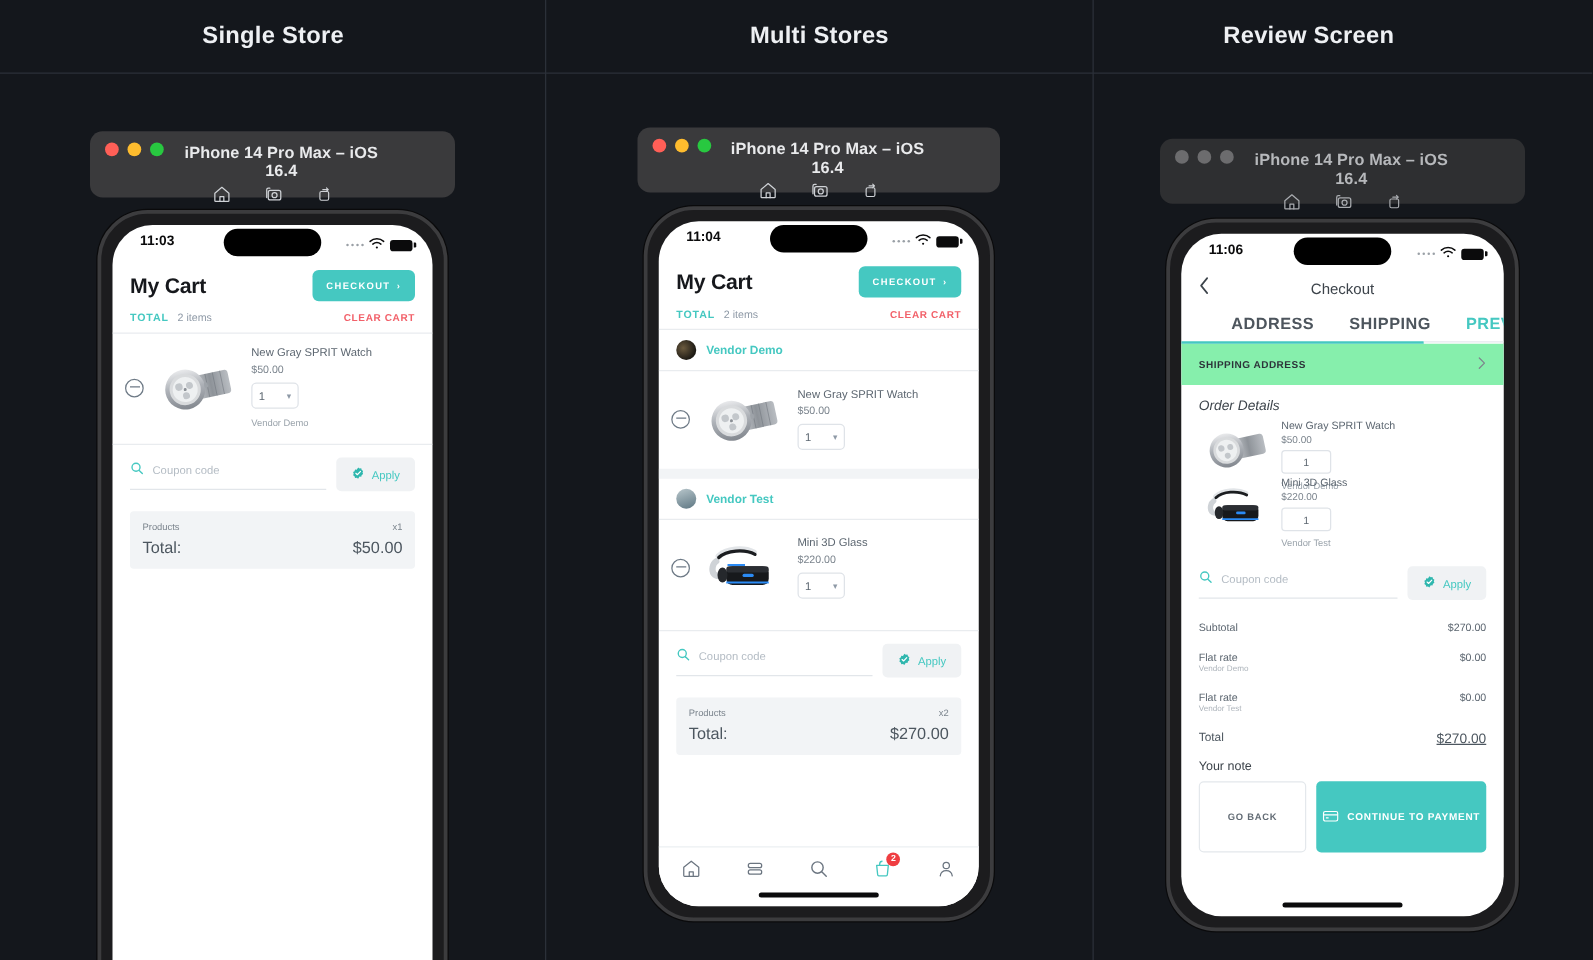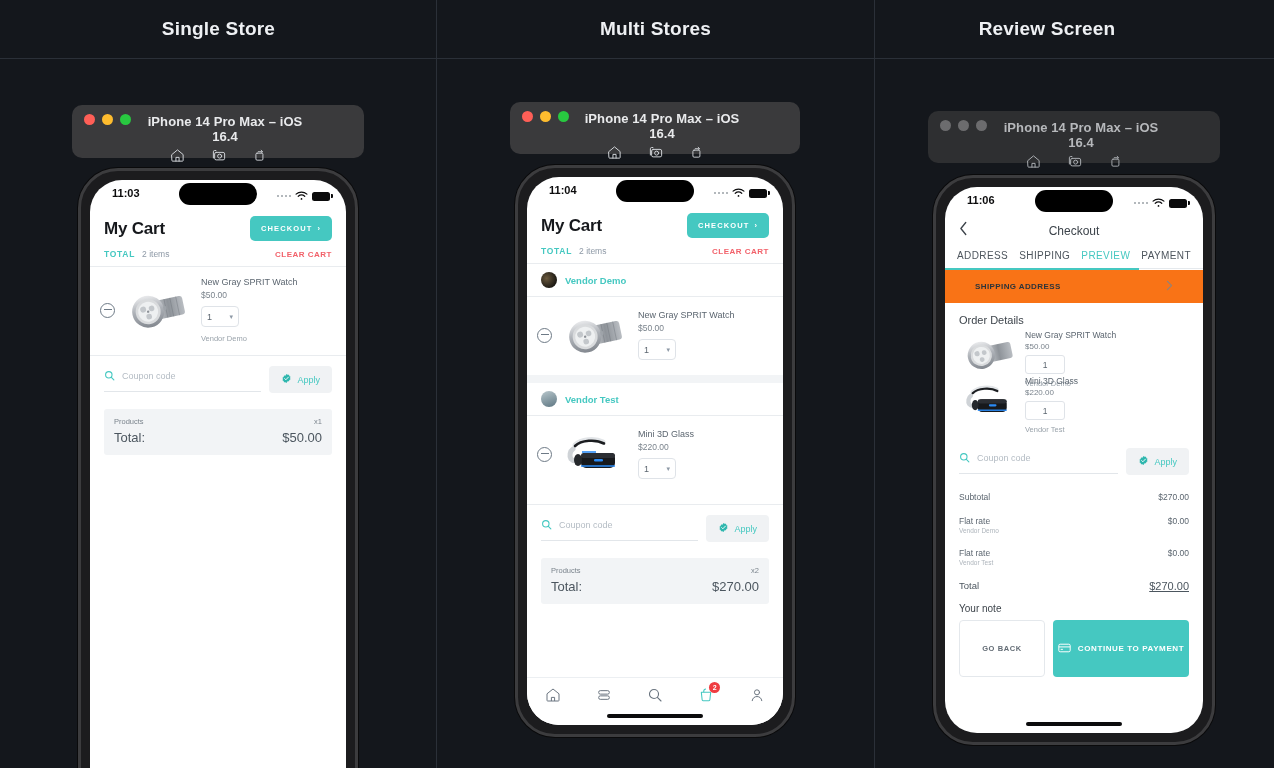--- a/index.html
+++ b/index.html
@@ -150,30 +150,30 @@
   .homebar {
     position: absolute; left: 50%; transform: translateX(-50%); bottom: 7px;
     width: 96px; height: 4px; background: #0b0b0c; border-radius: 3px;
   }
 
   
   .chk-head { display: flex; align-items: center; padding: 4px 14px 10px 14px; }
   .chk-back { width: 16px; cursor: pointer; }
   .chk-title { flex: 1; text-align: center; font-size: 12px; color: #3d444b; margin-right: 16px; }
   .chk-tabs { display: flex; justify-content: space-between; padding: 0 12px; position: relative; }
-  .chk-tab { font-size: 10px; font-weight: normal; letter-spacing: .4px; color: #4d555d; padding-bottom: 7px; cursor: pointer; }
+  .chk-tab { font-size: 13px; font-weight: bold; letter-spacing: .4px; color: #4d555d; padding-bottom: 7px; cursor: pointer; margin-left: 28px; }
   .chk-tab.active { color: #45c8c1; }
   .chk-underline { height: 2px; background: #45c8c1; }
   .chk-underrest { height: 1px; background: #e5e9ed; }
   .ship-addr {
     display: flex; align-items: center; justify-content: space-between;
-    background: #f97316; padding: 10px 30px; font-size: 8px; font-weight: bold;
+    background: #86efac; padding: 10px 14px; font-size: 8px; font-weight: bold;
     letter-spacing: .4px; color: #2d343a; cursor: pointer;
   }
-  .order-details-title { font-size: 11px; color: #3d444b; padding: 11px 14px 4px 14px; }
+  .order-details-title { font-size: 11px; color: #3d444b; padding: 11px 14px 4px 14px; font-style: italic; }
   .od-row { display: flex; padding: 0 14px 0 12px; gap: 6px; }
   .od-thumb { width: 62px; height: 48px; flex: none; display:flex; align-items:center; justify-content:center; }
   .od-info { flex: 1; }
   .od-name { font-size: 8.5px; color: #5c6670; margin-bottom: 2px; }
   .od-price { font-size: 8px; color: #7b848d; margin-bottom: 4px; }
   .od-qty { width: 40px; height: 19px; border: 1px solid #dfe3e8; border-radius: 3px; display:flex; align-items:center; justify-content:center; font-size: 8.5px; color: #5c6670; }
   .od-vendor { font-size: 7.5px; color: #9aa3ab; margin-top: 5px; }
   .tot-row { display: flex; justify-content: space-between; align-items: flex-start; padding: 7px 14px; }
   .tot-lbl { font-size: 8.5px; color: #5c6670; }
   .tot-sub { font-size: 6.5px; color: #aeb5bc; margin-top: 1px; }

